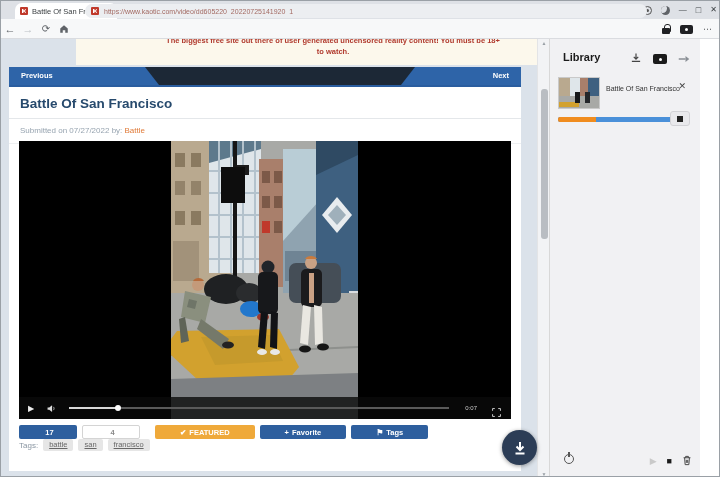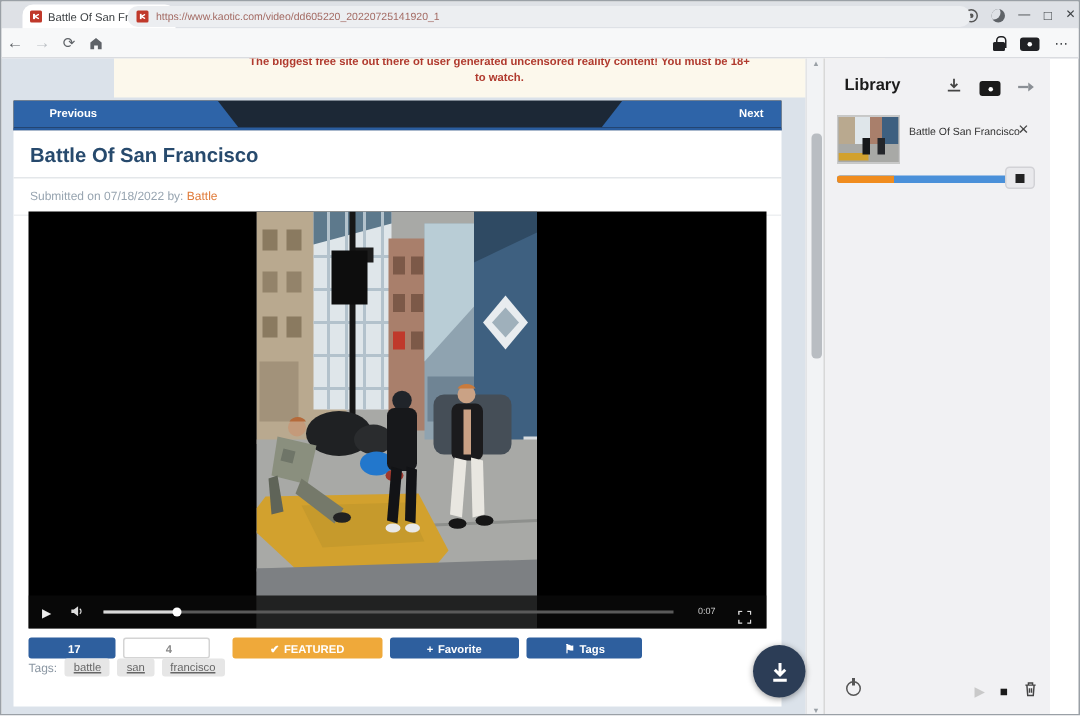--- a/index.html
+++ b/index.html
@@ -40,21 +40,21 @@
   .cam-icon span { width:3px; height:3px; background:#fff; border-radius:50%; }
   .menu-dots { font-size:9px; color:#3c4043; letter-spacing:1px; }
 
   
   .pagebg { position:absolute; left:0; top:38px; width:548px; height:439px; background:#dbe2ea; }
   .banner { position:absolute; left:75px; top:38px; width:514px; height:26px; background:#fcf8ec; overflow:hidden; }
   .banner-text { margin-top:-4px; font-size:7.5px; line-height:11px; color:#b03a2e; text-align:center; font-weight:bold; }
   .banner-text span { display:block; }
 
   .ribbon { position:absolute; left:8px; top:66px; width:512px; height:20px; background:#1c2836; border-bottom:2px solid #2a5d9f; }
-  .ribbon-prev { position:absolute; left:0; top:0; width:150px; height:18px; background:#2e64a8; clip-path:polygon(0 0,calc(100% - 14px) 0,100% 100%,0 100%); color:#fff; font-size:7.5px; font-weight:bold; line-height:18px; padding-left:24px; }
+  .ribbon-prev { position:absolute; left:0; top:0; width:150px; height:18px; background:#2e64a8; clip-path:polygon(0 0,calc(100% - 14px) 0,100% 100%,0 100%); color:#fff; font-size:7.5px; font-weight:bold; line-height:18px; padding-left:12px; }
   .ribbon-next { position:absolute; right:0; top:0; width:120px; height:18px; background:#2e64a8; clip-path:polygon(14px 0,100% 0,100% 100%,0 100%); color:#fff; font-size:7.5px; font-weight:bold; line-height:18px; text-align:right; padding-right:12px; }
 
   .card { position:absolute; left:8px; top:86px; width:512px; height:384px; background:#fff; }
   .vid-title { font-size:13.5px; color:#274a6d; font-weight:bold; padding:9px 11px 7px; border-bottom:1px solid #e4e7ea; }
   .meta { font-size:8px; color:#97a4b0; padding:7px 11px 8px; border-bottom:1px solid #eef0f2; }
   .meta .author { color:#e07b39; }
 
   .player { position:absolute; left:10px; top:54px; width:492px; height:278px; background:#000; overflow:hidden; }
   .vid { position:absolute; left:152px; top:0; width:187px; height:278px; }
   .controls { position:absolute; left:0; bottom:0; width:100%; height:22px; background:rgba(10,10,10,.8); display:flex; align-items:center; }
@@ -171,21 +171,21 @@
   </div>
 
   <div class="ribbon">
     <div class="ribbon-prev">Previous</div>
     <div class="ribbon-next">Next</div>
   </div>
 
   <div class="card">
     <div class="vid-title">Battle Of San Francisco</div>
     <div class="meta">
-      <span>Submitted on 07/18/2022 by:</span>
+      <span>Submitted on 07/27/2022 by:</span>
       <span class="author">Battle</span>
     </div>
 
     <div class="player">
       <div class="vid">
         <svg width="187" height="278" viewBox="0 0 187 278">
           <rect x="0" y="0" width="187" height="278" fill="#a8a9a6"></rect>
 
           <rect x="0" y="0" width="60" height="155" fill="#b9a98f"></rect>
           <rect x="4" y="12" width="10" height="14" fill="#8a7a60"></rect>

